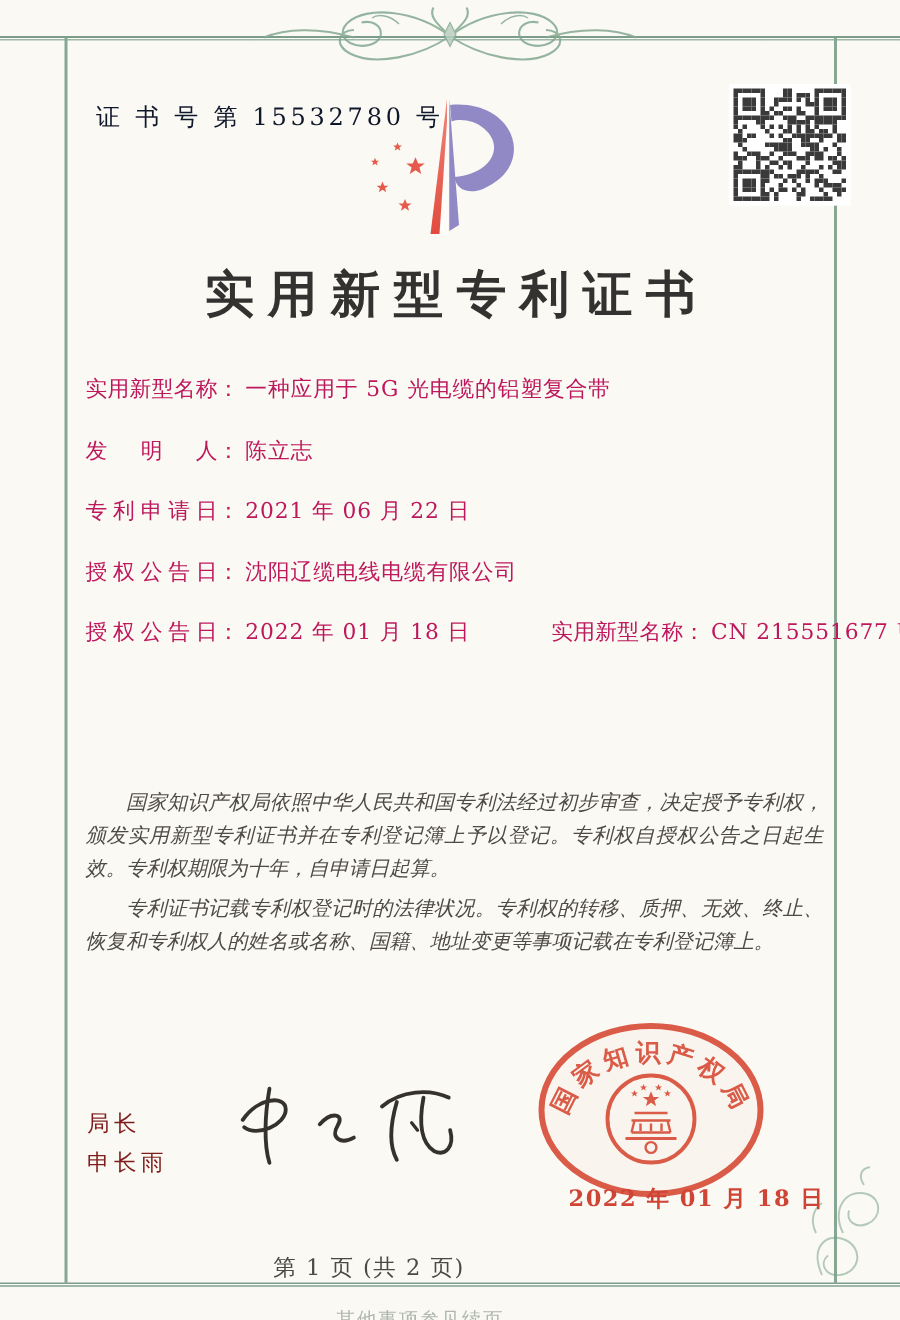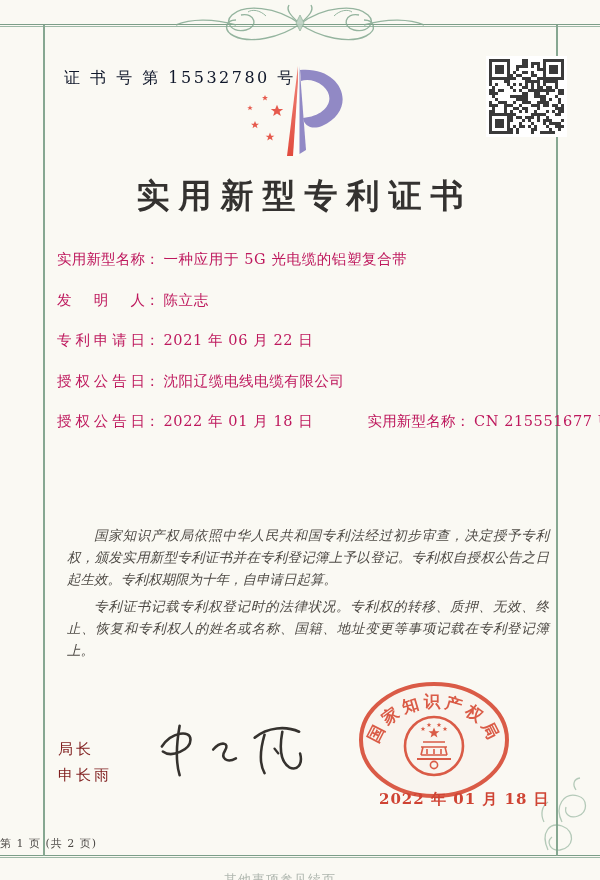--- a/index.html
+++ b/index.html
@@ -29,31 +29,31 @@
   
   .fields{position:absolute;left:57px;top:250px;width:495px;font-size:14.5px;color:#be185d;}
   .field-row{height:19px;margin-bottom:21.5px;white-space:nowrap;}
   .f-label{display:inline-block;width:88px;text-align:justify;text-align-last:justify;vertical-align:top;}
   .f-colon{display:inline-block;margin-right:4px;}
   .f-value{letter-spacing:.6px;}
   .pair2{margin-left:54px;}
   
   .paras{position:absolute;left:57px;top:524px;width:492px;font-size:13.5px;
     line-height:22px;font-style:italic;color:#4e4a45;text-align:justify;}
-  .paras p{margin:0 0 5px 10px;text-indent:2em;}
+  .paras p{margin:0 0 5px 0;text-indent:2em;}
   
   .director{position:absolute;left:58px;top:736px;font-size:15px;letter-spacing:3px;color:#7f1d1d;line-height:26px;}
   .signature{position:absolute;left:150px;top:712px;width:158px;height:78px;}
   
   .seal{position:absolute;left:356px;top:678px;width:156px;height:124px;opacity:.93;}
   .seal-date{position:absolute;left:379px;top:790px;font-size:15px;font-weight:600;
     color:#cf4434;letter-spacing:1px;}
   
-  .page-footer{position:absolute;left:0;top:836px;width:492px;text-align:left;
-    font-size:11px;color:#4c4946;letter-spacing:1px;}
+  .page-footer{position:absolute;left:0;top:836px;width:492px;text-align:center;
+    font-size:15px;color:#4c4946;letter-spacing:1px;}
   .bottom-cutoff{position:absolute;left:0;top:871px;width:600px;text-align:center;
     font-size:13px;color:#7d8a80;opacity:.6;letter-spacing:1px;transform:translateX(-20px);}
 </style>
 </head>
 <body>
 
 <div class="page">
 
   <svg width="0" height="0" style="position:absolute">
     <defs>

